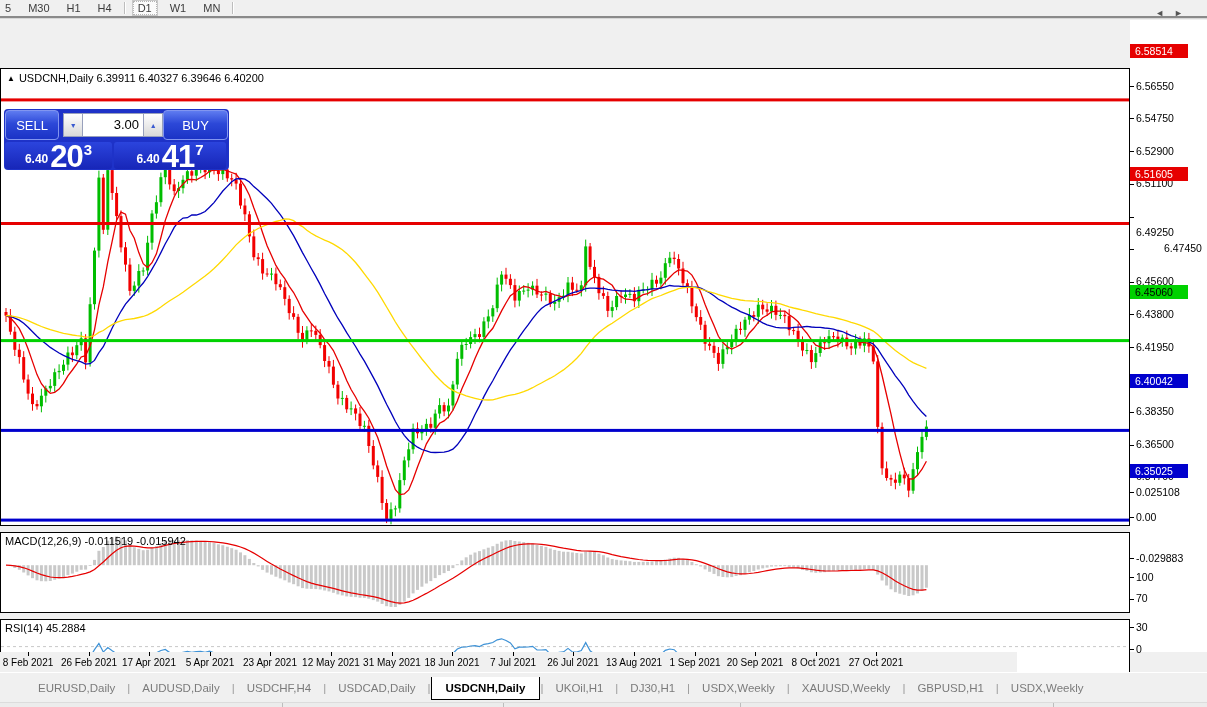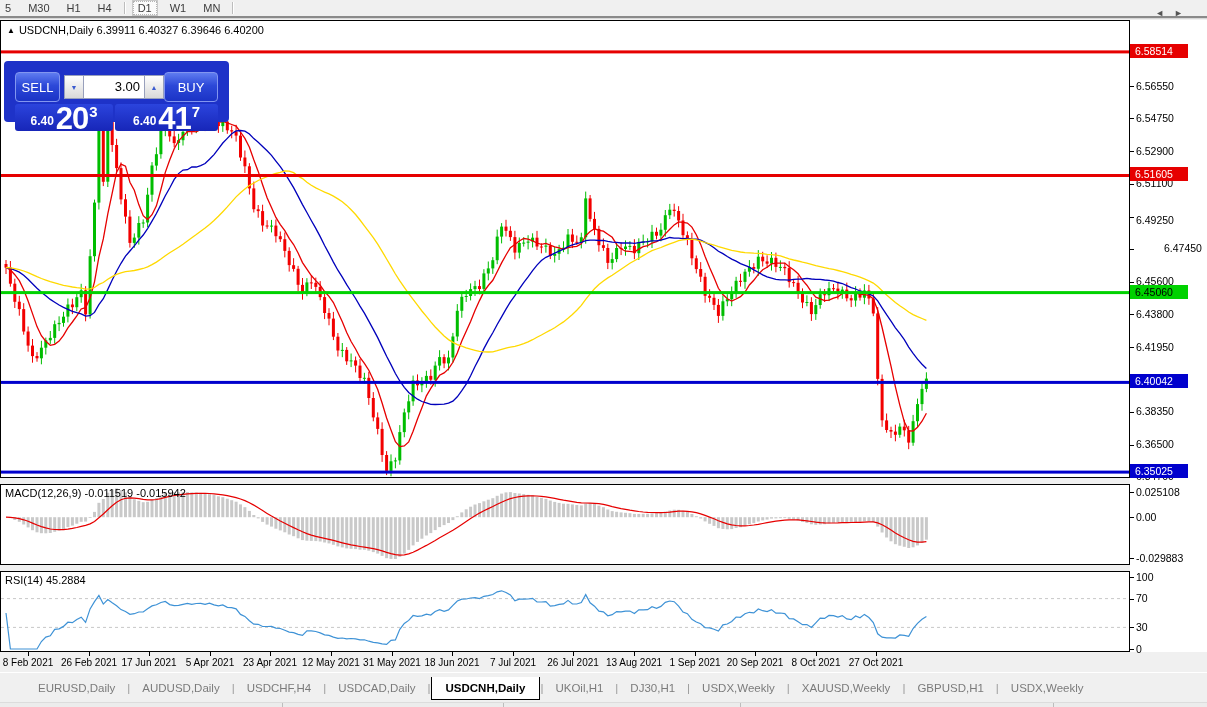--- a/index.html
+++ b/index.html
@@ -8,21 +8,21 @@
 
   
   .tf-toolbar{position:absolute;left:0;top:0;width:1207px;height:16px;background:#f0f0f0;
     display:flex;align-items:center;font-size:11px;color:#3c3c3c;}
   .tf-btn{padding:1px 5px;margin-right:7px;cursor:default;}
   .tf-btn.active{background:#fbfbfb;border:1px solid #c9c9c9;outline:1px dotted #b5b5b5;outline-offset:-2px;}
   .tf-sep{width:1px;height:12px;background:#bdbdbd;border-right:1px solid #fff;margin:0 6px 0 0;}
   .tf-etch{position:absolute;left:0;top:16px;width:1207px;height:2px;background:#8a8a8a;border-bottom:1px solid #d7d7d7;}
 
   
-  .pane{position:absolute;left:0;width:1130px;background:#fff;border:1px solid #000;box-sizing:border-box;}
+  .pane{position:absolute;left:0;width:1130px;background:#fff;border:1px solid #000;box-sizing:border-box;margin-top:48px;}
   #main-pane{top:20px;height:458px;border-top:1px solid #000;}
   #macd-pane{top:484px;height:81px;}
   #rsi-pane{top:571px;height:81px;}
   .pane svg{position:absolute;left:0;top:0;}
   .pane-label{position:absolute;left:4px;top:2px;font-size:11px;color:#000;white-space:nowrap;z-index:5;}
 
   
   .chart-title{position:absolute;left:6px;top:3px;font-size:11px;color:#000;white-space:nowrap;z-index:6;}
   .chart-title .tri{font-size:8px;vertical-align:1px;margin-right:4px;}
 
@@ -44,21 +44,21 @@
   .tab-spacer{width:26px;flex:0 0 auto;}
   .tab{padding:4px 12px;cursor:default;white-space:nowrap;flex:0 0 auto;}
   .tab.active{background:#fff;color:#000;font-weight:bold;border:1px solid #000;border-top:none;padding:5px 14px;}
   .tab-sep{color:#9a9a9a;flex:0 0 auto;}
   .tab-scroll{position:absolute;right:14px;top:8px;font-size:9px;color:#555;letter-spacing:10px;}
   #bottom-strip{position:absolute;left:0;top:702px;width:1207px;height:5px;background:#ececec;border-top:1px solid #dcdcdc;}
   .strip-sep{position:absolute;top:0;width:1px;height:5px;background:#bdbdbd;}
 
   
   #trade-panel{position:absolute;left:3px;top:40px;width:225px;height:61px;z-index:10;
-    background:#1e32c8;border-radius:4px;padding:11px;box-sizing:border-box;}
+    background:#1e32c8;border-radius:4px;padding:1px;box-sizing:border-box;}
   .tp-row1{display:flex;height:30px;}
   .tp-btn{color:#fff;font-size:13px;display:flex;align-items:center;justify-content:center;cursor:pointer;
     background:linear-gradient(#5f7cf0,#2c48d8 45%,#1b33c6);border:1px solid #8296f0;border-radius:4px;box-sizing:border-box;}
   #sell-btn{width:55px;}
   #buy-btn{width:66px;margin-left:auto;}
   .spinner{display:flex;height:24px;margin:3px 0 0 4px;}
   .spin-btn{width:18px;background:linear-gradient(#fefefe,#d9d9d9);border:1px solid #98a0bc;color:#3b5bd0;
     font-size:7px;display:flex;align-items:center;justify-content:center;cursor:pointer;}
   .vol-field{width:56px;background:#fff;border-top:1px solid #98a0bc;border-bottom:1px solid #98a0bc;
     font-size:13px;color:#000;text-align:right;padding:0 4px 0 0;line-height:22px;}
@@ -776,21 +776,21 @@
   <div id="axis-col">
       <div class="axis-tickmark" style="top: 66px;"></div>
       <div class="axis-label" style="top: 60px;">6.56550</div>
       <div class="axis-tickmark" style="top: 98px;"></div>
       <div class="axis-label" style="top: 92px;">6.54750</div>
       <div class="axis-tickmark" style="top: 131px;"></div>
       <div class="axis-label" style="top: 125px;">6.52900</div>
       <div class="axis-tickmark" style="top: 164px;"></div>
       <div class="axis-label" style="top: 157px;">6.51100</div>
       <div class="axis-tickmark" style="top: 197px;"></div>
-      <div class="axis-label" style="top: 194px;">6.49250</div>
+      <div class="axis-label" style="top: 206px;">6.49250</div>
       <div class="axis-tickmark" style="top: 229px;"></div>
       <div class="axis-label" style="top: 222px; margin-left: 28px;">6.47450</div>
       <div class="axis-tickmark" style="top: 262px;"></div>
       <div class="axis-label" style="top: 255px;">6.45600</div>
       <div class="axis-tickmark" style="top: 294px;"></div>
       <div class="axis-label" style="top: 288px;">6.43800</div>
       <div class="axis-tickmark" style="top: 327px;"></div>
       <div class="axis-label" style="top: 321px;">6.41950</div>
       <div class="axis-tickmark" style="top: 392px;"></div>
       <div class="axis-label" style="top: 385px;">6.38350</div>
@@ -818,21 +818,21 @@
       <div class="axis-tickmark" style="top: 629px;"></div>
       <div class="axis-label" style="top: 623px;">0</div>
     </div>
 
   <div id="date-axis">
       <div class="date-tick" style="left: 28px;"></div>
       <div class="date-label" style="left: 28px;">8 Feb 2021</div>
       <div class="date-tick" style="left: 89px;"></div>
       <div class="date-label" style="left: 89px;">26 Feb 2021</div>
       <div class="date-tick" style="left: 149px;"></div>
-      <div class="date-label" style="left: 149px;">17 Jun 2021</div>
+      <div class="date-label" style="left: 149px;">17 Apr 2021</div>
       <div class="date-tick" style="left: 210px;"></div>
       <div class="date-label" style="left: 210px;">5 Apr 2021</div>
       <div class="date-tick" style="left: 270px;"></div>
       <div class="date-label" style="left: 270px;">23 Apr 2021</div>
       <div class="date-tick" style="left: 331px;"></div>
       <div class="date-label" style="left: 331px;">12 May 2021</div>
       <div class="date-tick" style="left: 392px;"></div>
       <div class="date-label" style="left: 392px;">31 May 2021</div>
       <div class="date-tick" style="left: 452px;"></div>
       <div class="date-label" style="left: 452px;">18 Jun 2021</div>

